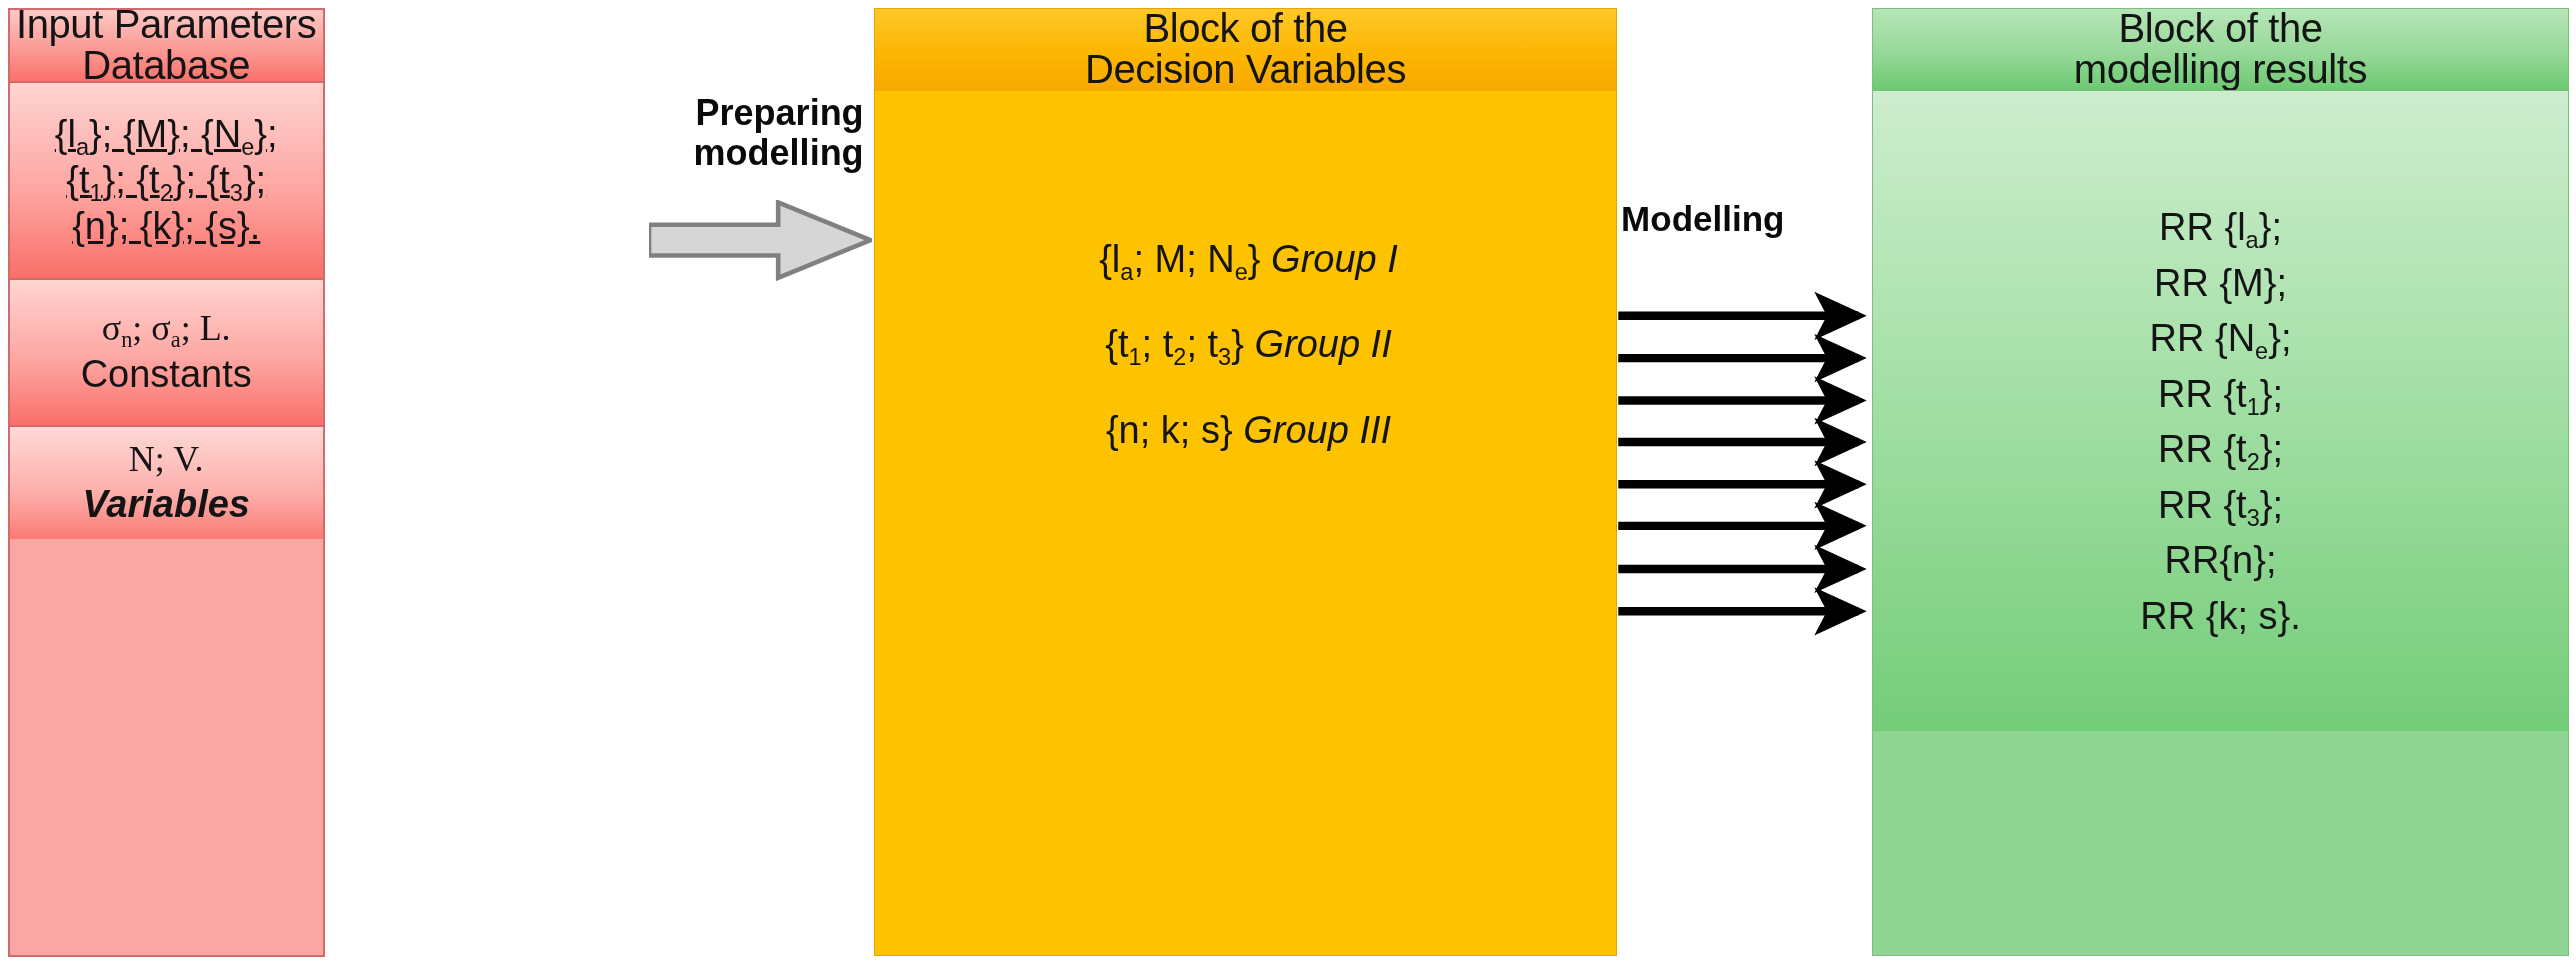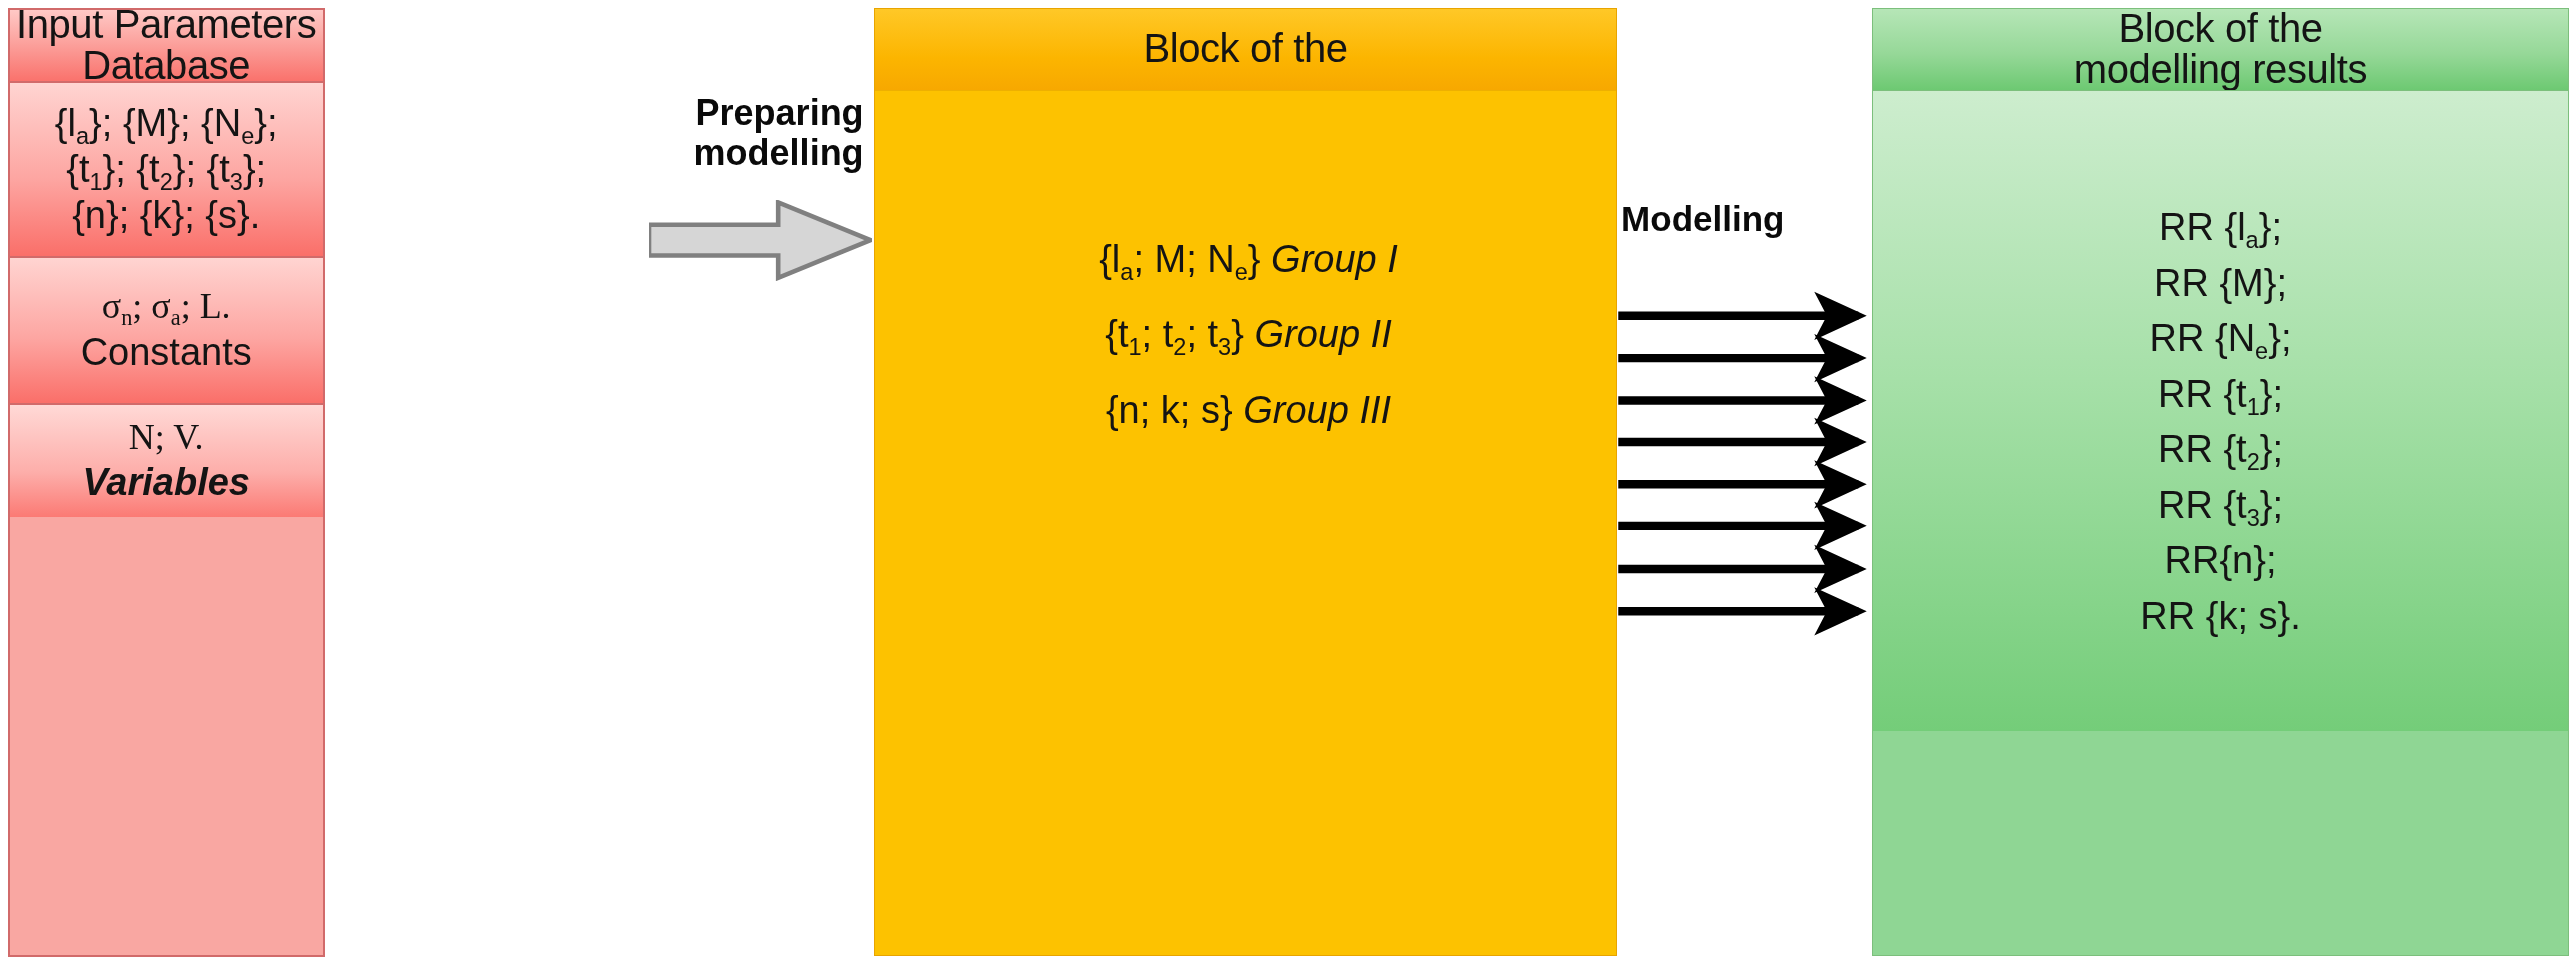--- a/index.html
+++ b/index.html
@@ -21,23 +21,23 @@
     overflow:hidden;
   }
 
   
   #left-block{left:7.7px;top:7.7px;width:317px;height:949px;
     border:2.3px solid #d16a6a;background:#f9a7a2;}
   #left-block .cell{width:100%;}
   #lb-head{height:73px;
     background:linear-gradient(to bottom,#ffc9c6 0%,#fb9a95 55%,#fa726c 100%);
     border-bottom:2.3px solid #d16a6a;}
-  #lb-sets{height:175px;
+  #lb-sets{height:197px;
     background:linear-gradient(to bottom,#ffd4d1 0%,#fda6a2 55%,#fa6f69 100%);
-    border-bottom:2.3px solid #d16a6a;}
+    border-bottom:2.3px solid #d16a6a;text-decoration:underline;}
   #lb-consts{height:147px;
     background:linear-gradient(to bottom,#ffd4d1 0%,#fda6a2 55%,#fa6f69 100%);
     border-bottom:2.3px solid #d16a6a;}
   #lb-vars{height:112px;
     background:linear-gradient(to bottom,#ffd9d6 0%,#fdaeaa 60%,#fb7a74 100%);}
 
   
   #mid-block{left:874px;top:7.7px;width:743px;height:948px;
     border:1.5px solid #e8a400;background:#fcc200;}
   #mb-head{height:82px;
@@ -58,21 +58,21 @@
 
   
   .t-head{font-size:40px;line-height:1.04;color:#141414;letter-spacing:-0.4px;}
   .t-body{font-size:38px;line-height:1.22;color:#141414;}
   .t-body-green{font-size:38px;line-height:1.46;color:#141414;}
   .t-mid{font-size:38px;line-height:1.2;color:#141414;}
   .bi{font-style:italic;font-weight:bold;}
   .serif{font-family:"Liberation Serif", serif;font-size:36px;}
   sub{font-size:0.62em;line-height:0;vertical-align:-0.32em;}
   .ln{display:block;white-space:nowrap;}
-  .gap-before{margin-top:30px;}
+  .gap-before{margin-top:40px;}
 
   
   #conn1{position:absolute;left:326px;top:7.7px;width:546px;height:948px;}
   #conn1-label{
     position:absolute;left:0.8px;top:85px;width:543px;
     text-align:right;padding-right:6.2px;box-sizing:border-box;
     font-weight:bold;font-size:36px;line-height:1.12;color:#0a0a0a;
   }
   #grey-arrow{position:absolute;left:323px;top:192px;width:223px;height:81px;}
 
@@ -120,20 +120,21 @@
       <span class="ln">modelling</span>
     </div>
     <svg id="grey-arrow" viewBox="0 0 290 105">
       <polygon points="0,32 168,32 168,3 288,52 168,101 168,72 0,72" fill="#d6d6d6" stroke="#808080" stroke-width="6" stroke-linejoin="miter"></polygon>
     </svg>
   </div>
 
   <div class="box" id="mid-block">
     <div class="cell t-head" id="mb-head">
       <span class="ln">Block of the</span>
+      <span class="ln">Decision Variables</span>
     </div>
     <div class="cell t-mid" id="mb-body">
       <span class="ln">{l<sub>a</sub>; M; N<sub>e</sub>} <i>Group I</i></span>
       <span class="ln gap-before">{t<sub>1</sub>; t<sub>2</sub>; t<sub>3</sub>} <i>Group II</i></span>
       <span class="ln gap-before"><span>{n; k; s}</span> <i>Group III</i></span>
     </div>
   </div>
 
   <div id="conn2">
     <div id="conn2-label">Modelling</div>

